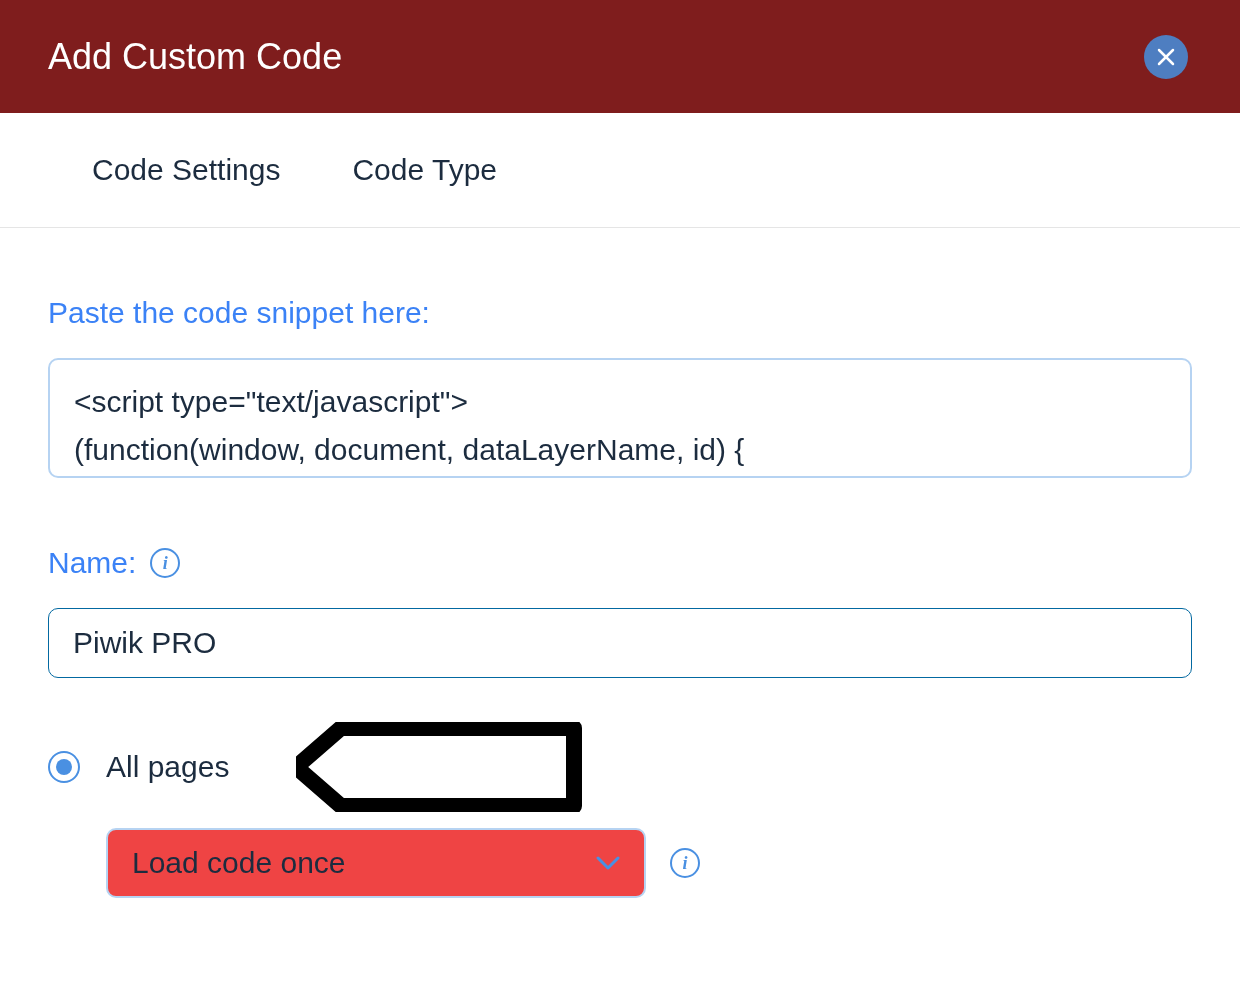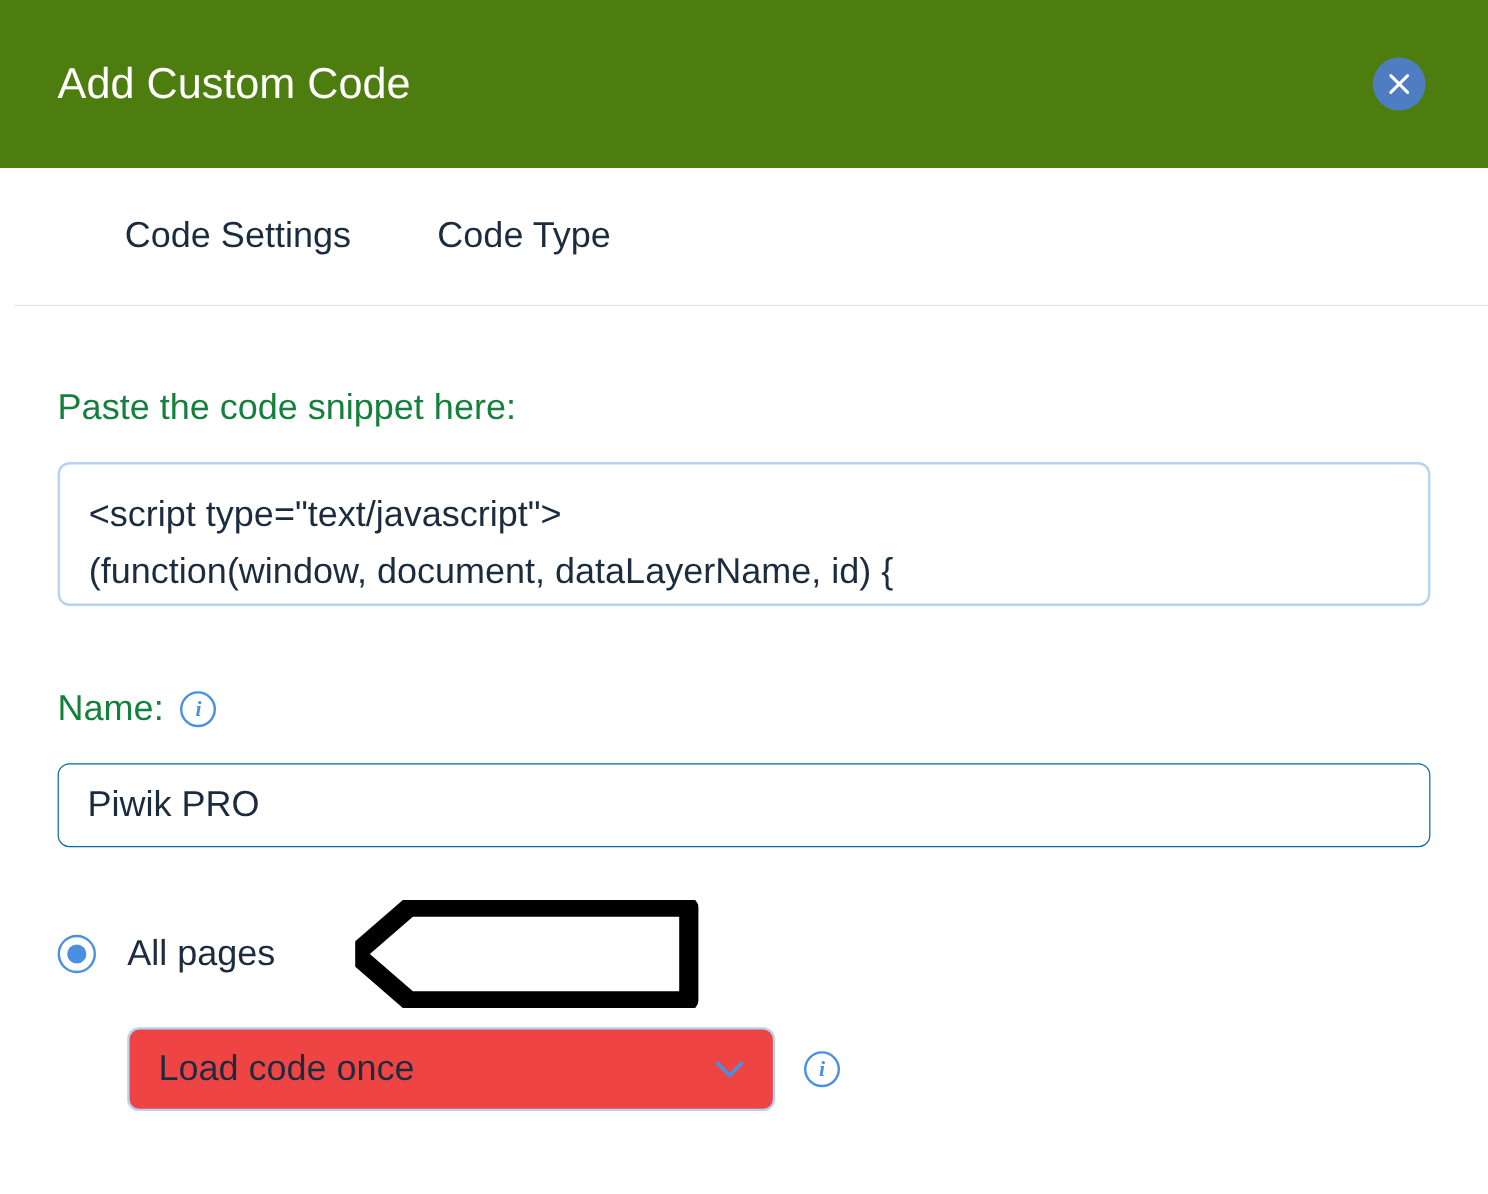--- a/index.html
+++ b/index.html
@@ -6,22 +6,22 @@
       box-sizing: border-box;
       margin: 0;
       padding: 0;
     }
     body {
       font-family: -apple-system, BlinkMacSystemFont, "Segoe UI", Helvetica, Arial, sans-serif;
       width: 1240px;
       background: #ffffff;
     }
     .header {
-      background: #4d7c0f;
-      height: 140px;
+      background: #7f1d1d;
+      height: 113px;
       display: flex;
       align-items: center;
       justify-content: space-between;
       padding: 0 48px;
     }
     .header-title {
       color: #ffffff;
       font-size: 36px;
       font-weight: 400;
     }
@@ -36,35 +36,34 @@
       cursor: pointer;
       border: none;
       margin-right: 4px;
     }
     .close-btn svg { display: block; }
     .tabs {
       display: flex;
       gap: 72px;
       padding: 40px 0 40px 92px;
       border-bottom: 1px solid #e5e5e5;
-      margin-left: 12px;
     }
     .tab {
       font-size: 30px;
       color: #1c2c3f;
       cursor: pointer;
       border: none;
       background: none;
     }
     .content {
       padding: 68px 48px 0 48px;
     }
     .field-label {
       font-size: 30px;
-      color: #15803d;
+      color: #3b82f6;
       margin-bottom: 28px;
       font-weight: 400;
     }
     .code-textarea {
       width: 100%;
       height: 120px;
       border: 2px solid #b6d3f2;
       border-radius: 10px;
       padding: 18px 24px;
       font-size: 30px;

